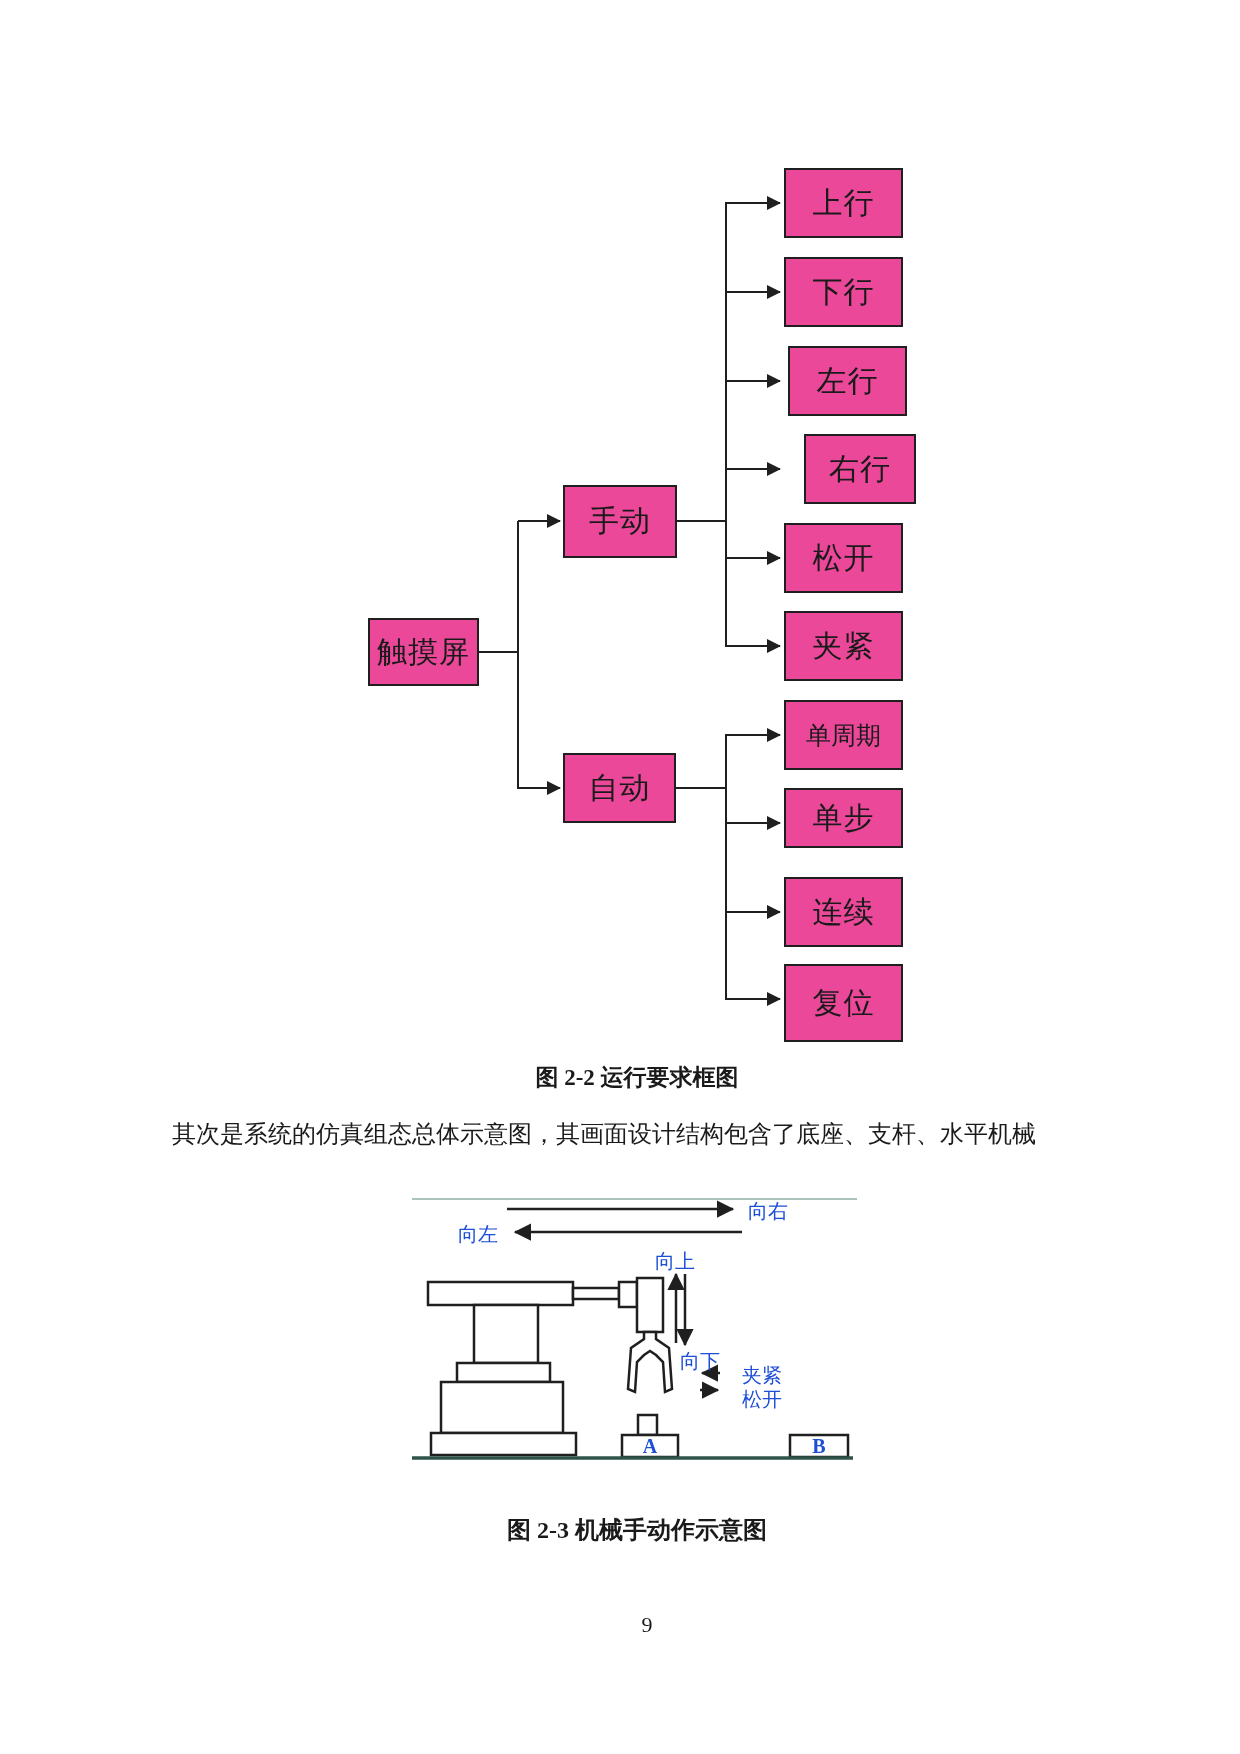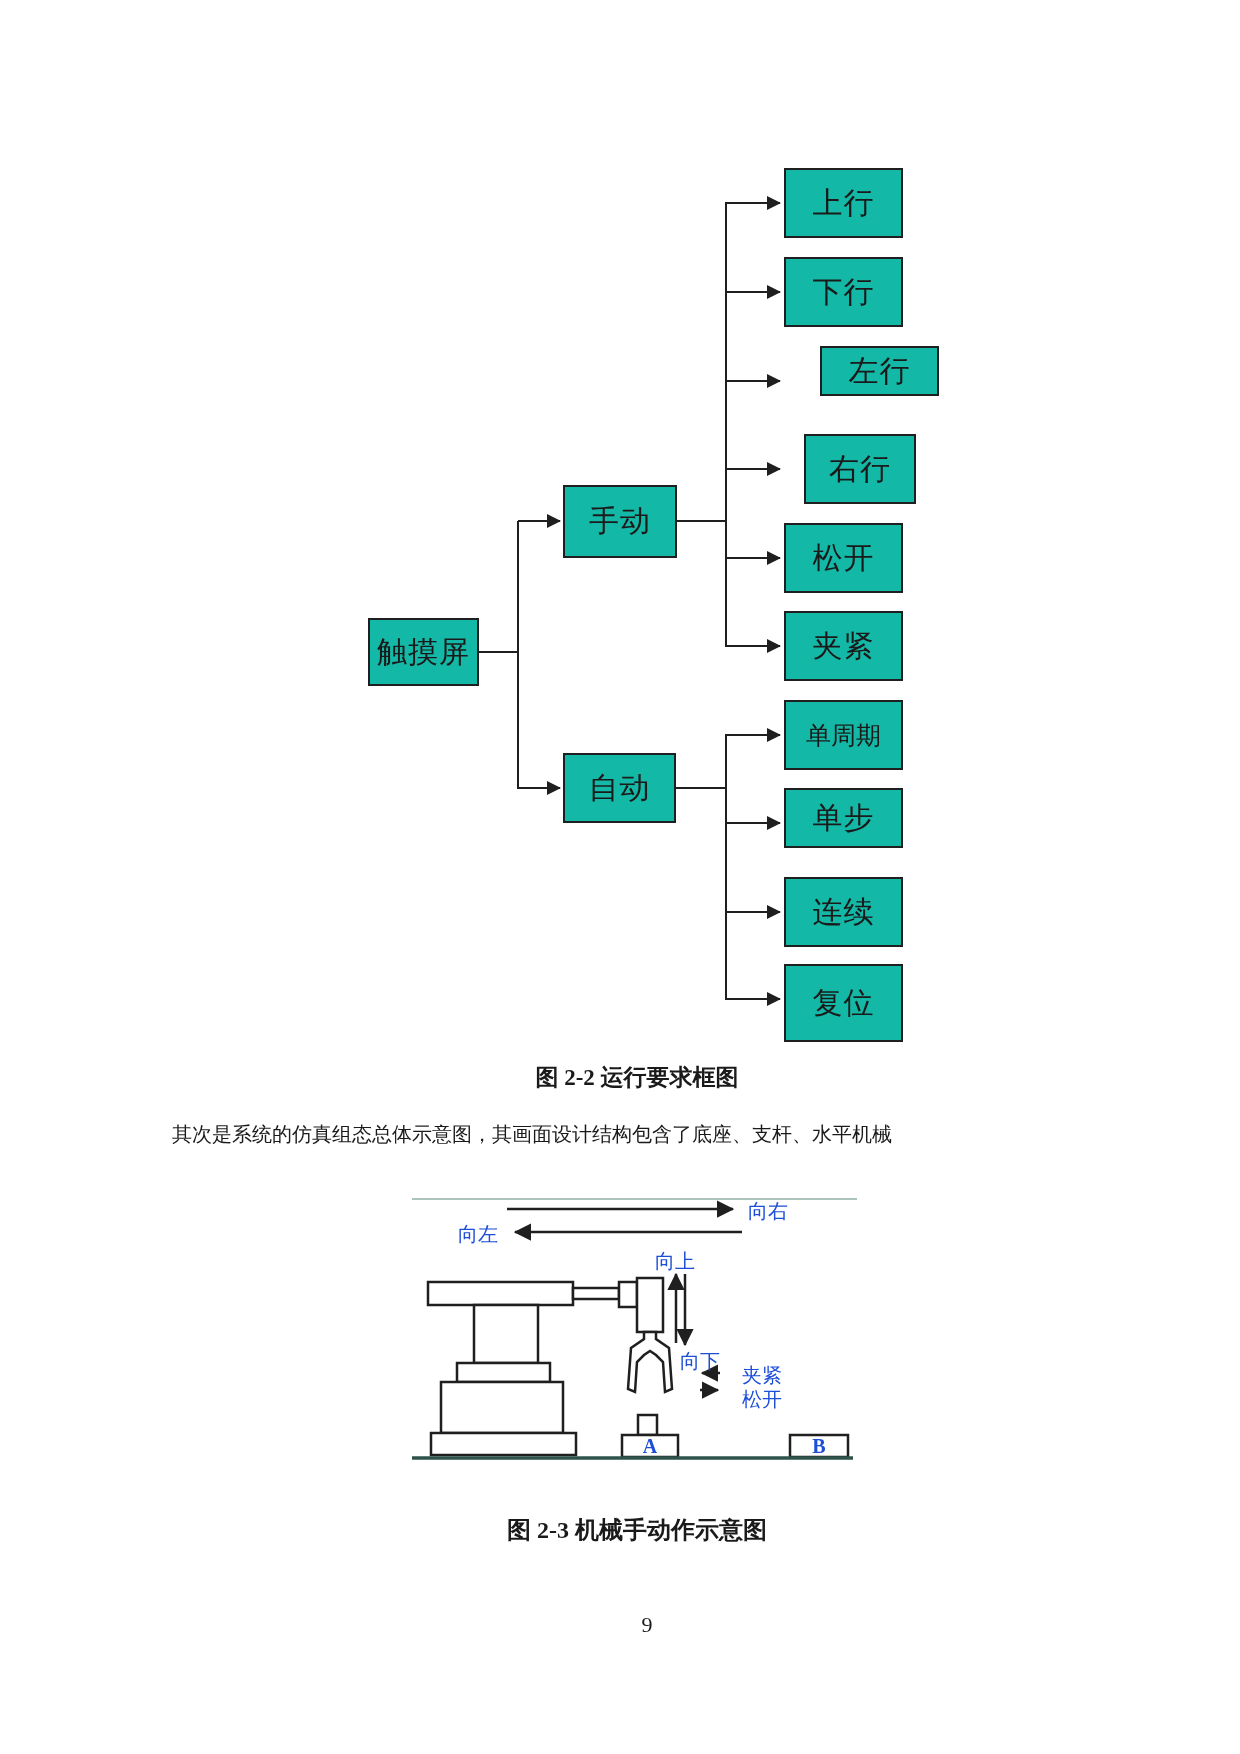--- a/index.html
+++ b/index.html
@@ -4,31 +4,31 @@
 <style>
   html,body{margin:0;padding:0;background:#ffffff;}
   .page{
     position:relative;width:1240px;height:1754px;background:#ffffff;overflow:hidden;
     font-family:"Liberation Serif","DejaVu Serif",serif;color:#1a1a1a;
   }
   
   .flowchart{position:absolute;left:0;top:0;width:1240px;height:1060px;}
   .connectors{position:absolute;left:0;top:0;}
   .fbox{
-    position:absolute;box-sizing:border-box;border:2.5px solid #1f1f1f;background:#14b8a6;
+    position:absolute;box-sizing:border-box;border:2.5px solid #1f1f1f;background:#ec4899;
     display:flex;align-items:center;justify-content:center;
     font-size:30px;letter-spacing:1px;white-space:nowrap;
   }
   
   .caption{
     position:absolute;left:0;width:1274px;text-align:center;
     font-weight:bold;font-size:23px;white-space:nowrap;
   }
   
-  .para{position:absolute;left:120px;top:1118px;font-size:20px;line-height:33px;}
+  .para{position:absolute;left:120px;top:1118px;font-size:24px;line-height:33px;}
   .para .line{white-space:nowrap;}
   .para .indent{padding-left:52px;}
   
   .fig23{position:absolute;left:403px;top:1190px;width:470px;height:285px;}
   .fig23 svg{position:absolute;left:0;top:0;}
   .flabel{position:absolute;font-size:20px;white-space:nowrap;color:#1d4ed8;}
   .flabel.ab{font-family:"Liberation Serif","DejaVu Serif",serif;font-weight:bold;font-size:20px;}
   
   .pageno{position:absolute;left:0;top:1612px;width:1294px;text-align:center;font-size:22px;}
 </style>
@@ -68,21 +68,21 @@
         <line x1="726" y1="999" x2="780" y2="999" marker-end="url(#ah)"></line>
       </g>
     </svg>
 
     <div class="fbox" style="left:368px;top:618px;width:111px;height:68px">触摸屏</div>
     <div class="fbox" style="left:563px;top:485px;width:114px;height:73px">手动</div>
     <div class="fbox" style="left:563px;top:753px;width:113px;height:70px">自动</div>
 
     <div class="fbox" style="left:784px;top:168px;width:119px;height:70px">上行</div>
     <div class="fbox" style="left:784px;top:257px;width:119px;height:70px">下行</div>
-    <div class="fbox" style="left:820px;top:346px;width:119px;height:50px">左行</div>
+    <div class="fbox" style="left:788px;top:346px;width:119px;height:70px">左行</div>
     <div class="fbox" style="left:804px;top:434px;width:112px;height:70px">右行</div>
     <div class="fbox" style="left:784px;top:523px;width:119px;height:70px">松开</div>
     <div class="fbox" style="left:784px;top:611px;width:119px;height:70px">夹紧</div>
 
     <div class="fbox" style="left:784px;top:700px;width:119px;height:70px;font-size:25px;letter-spacing:0">单周期</div>
     <div class="fbox" style="left:784px;top:788px;width:119px;height:60px">单步</div>
     <div class="fbox" style="left:784px;top:877px;width:119px;height:70px">连续</div>
     <div class="fbox" style="left:784px;top:964px;width:119px;height:78px">复位</div>
   </div>
 

